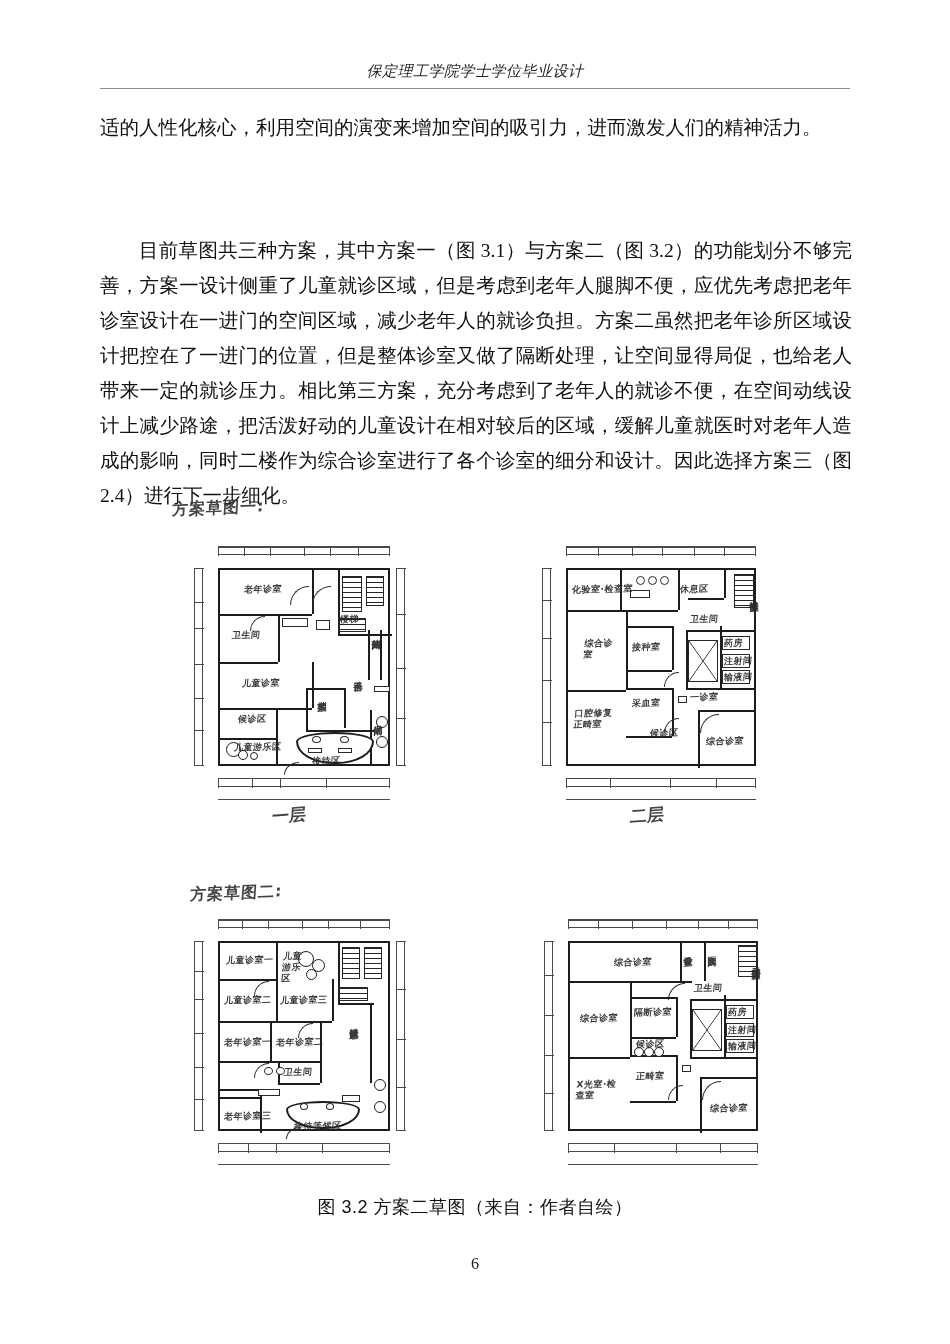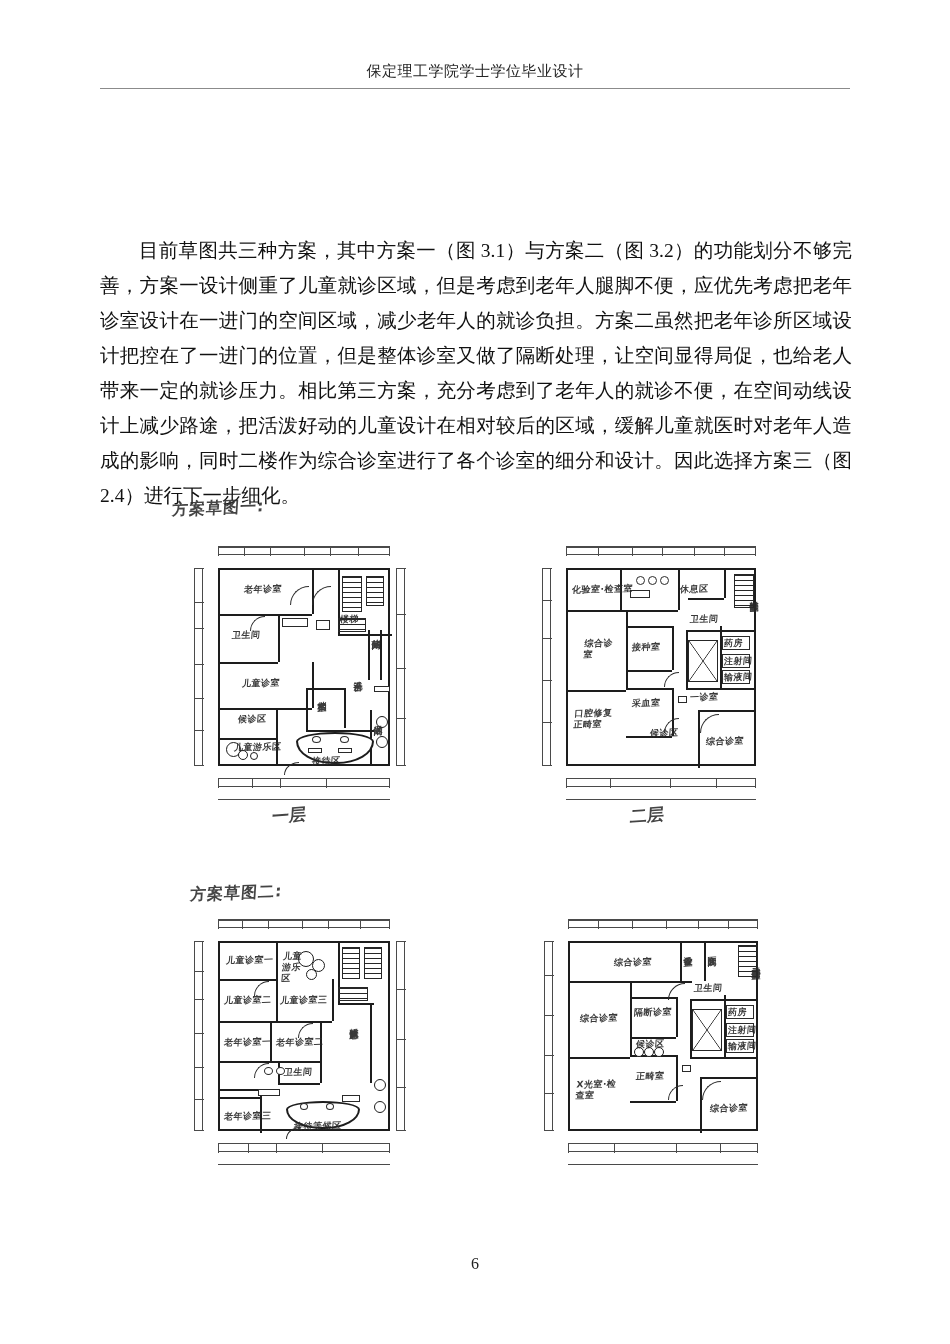--- a/index.html
+++ b/index.html
@@ -20,20 +20,21 @@
     box-sizing: border-box;
   }
 
   
   .page-header {
     position: absolute;
     left: 100px;
     top: 62px;
     width: 750px;
     text-align: center;
+    font-style: italic;
   }
   .page-header .header-text {
     font-family: "Liberation Serif", "DejaVu Serif", serif;
     font-size: 15px;
     letter-spacing: 0.5px;
     color: #262626;
     line-height: 1.2;
     display: block;
   }
   .header-rule {
@@ -225,20 +226,21 @@
 </head>
 <body>
 
 <div id="page">
 
   <div class="page-header">
     <span class="header-text">保定理工学院学士学位毕业设计</span>
   </div>
   <div class="header-rule"></div>
 
+  <div class="body-block" id="para-top">适的人性化核心，利用空间的演变来增加空间的吸引力，进而激发人们的精神活力。</div>
 
 
   <div class="body-block" id="para-main">目前草图共三种方案，其中方案一（图 3.1）与方案二（图 3.2）的功能划分不够完善，方案一设计侧重了儿童就诊区域，但是考虑到老年人腿脚不便，应优先考虑把老年诊室设计在一进门的空间区域，减少老年人的就诊负担。方案二虽然把老年诊所区域设计把控在了一进门的位置，但是整体诊室又做了隔断处理，让空间显得局促，也给老人带来一定的就诊压力。相比第三方案，充分考虑到了老年人的就诊不便，在空间动线设计上减少路途，把活泼好动的儿童设计在相对较后的区域，缓解儿童就医时对老年人造成的影响，同时二楼作为综合诊室进行了各个诊室的细分和设计。因此选择方案三（图 2.4）进行下一步细化。</div>
 
   <div class="figure" id="figure-1">
 
     <div class="hand-title" style="left:172px; top:8px;">方案草图一:</div>
 
     <div class="plan-wrap" style="left:190px; top:52px; width:230px; height:300px;">
 
@@ -606,17 +608,18 @@
       <div class="dimline h" style="left:28px; top:228px; width:190px;">
         <div class="dimtick h" style="left:0;"></div>
         <div class="dimtick h" style="left:46px;"></div>
         <div class="dimtick h" style="left:108px;"></div>
         <div class="dimtick h" style="left:152px;"></div>
         <div class="dimtick h" style="left:189px;"></div>
       </div>
       <div class="dimtop" style="left:28px; top:242px; width:190px;"></div>
     </div>
 
+    <div class="fig-caption" style="top:320px;">图 3.2 方案二草图（来自：作者自绘）</div>
   </div>
 
   <div class="page-number">6</div>
 
 </div>
 
 </body></html>

